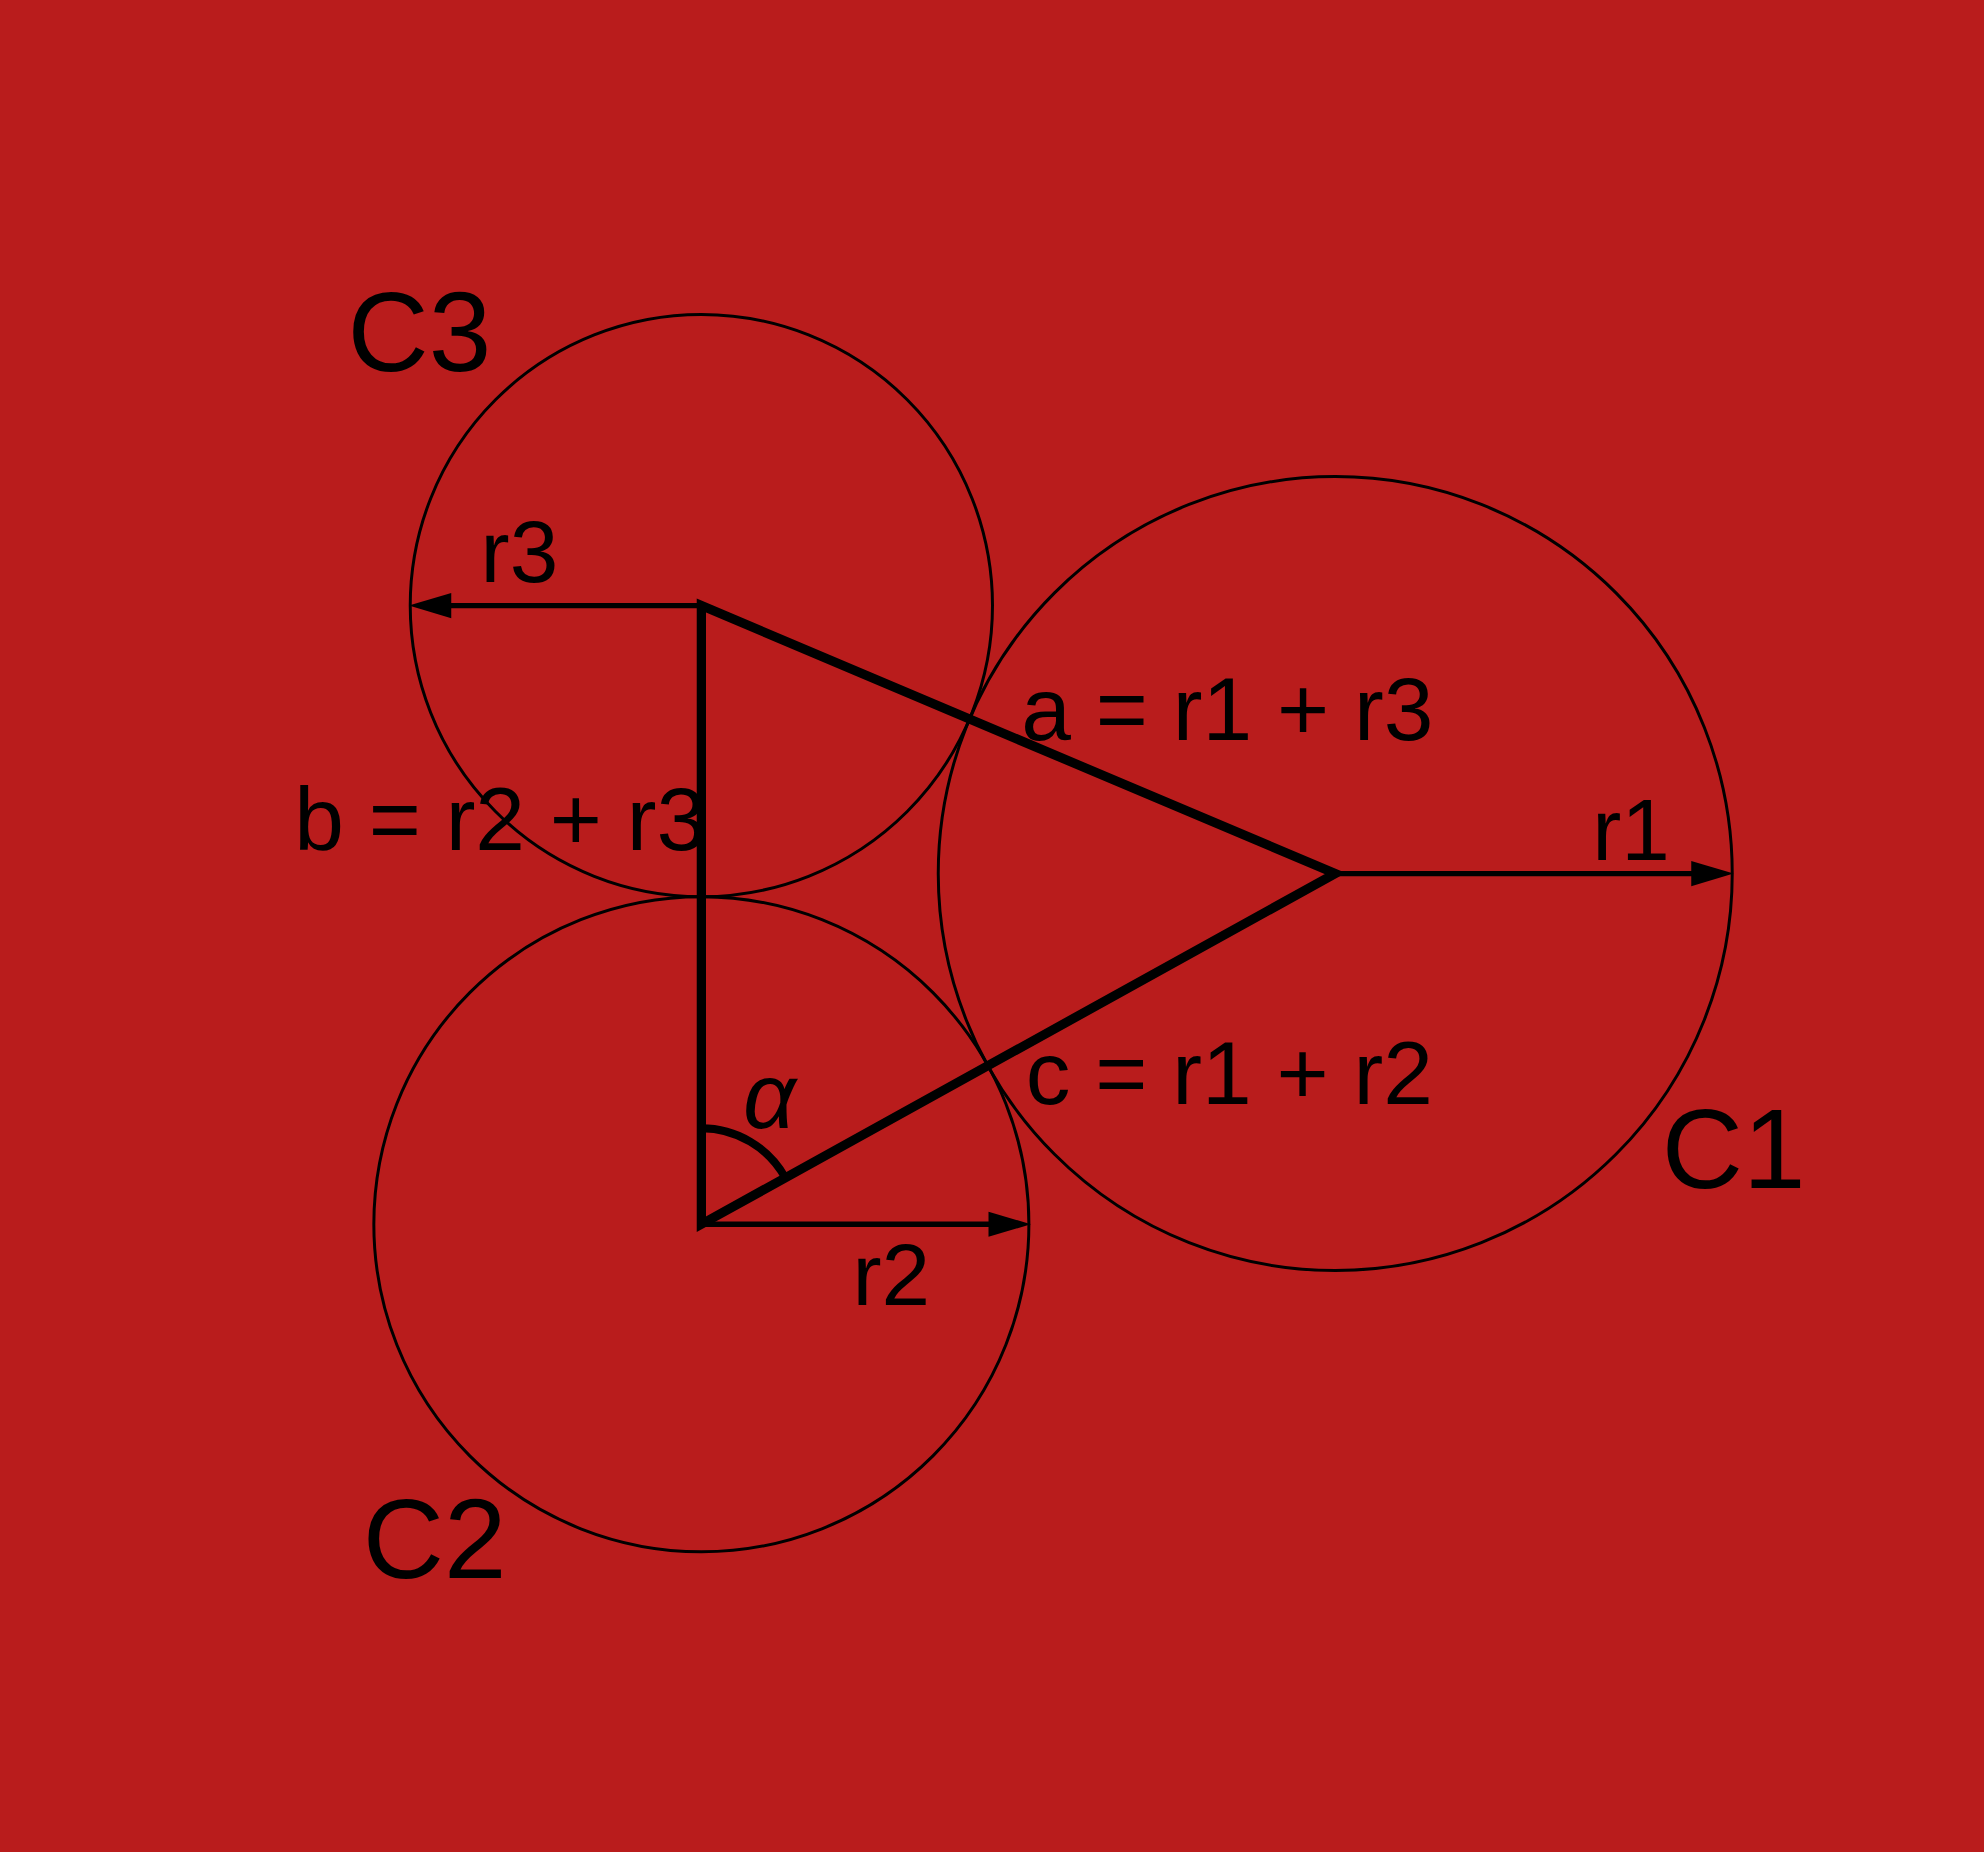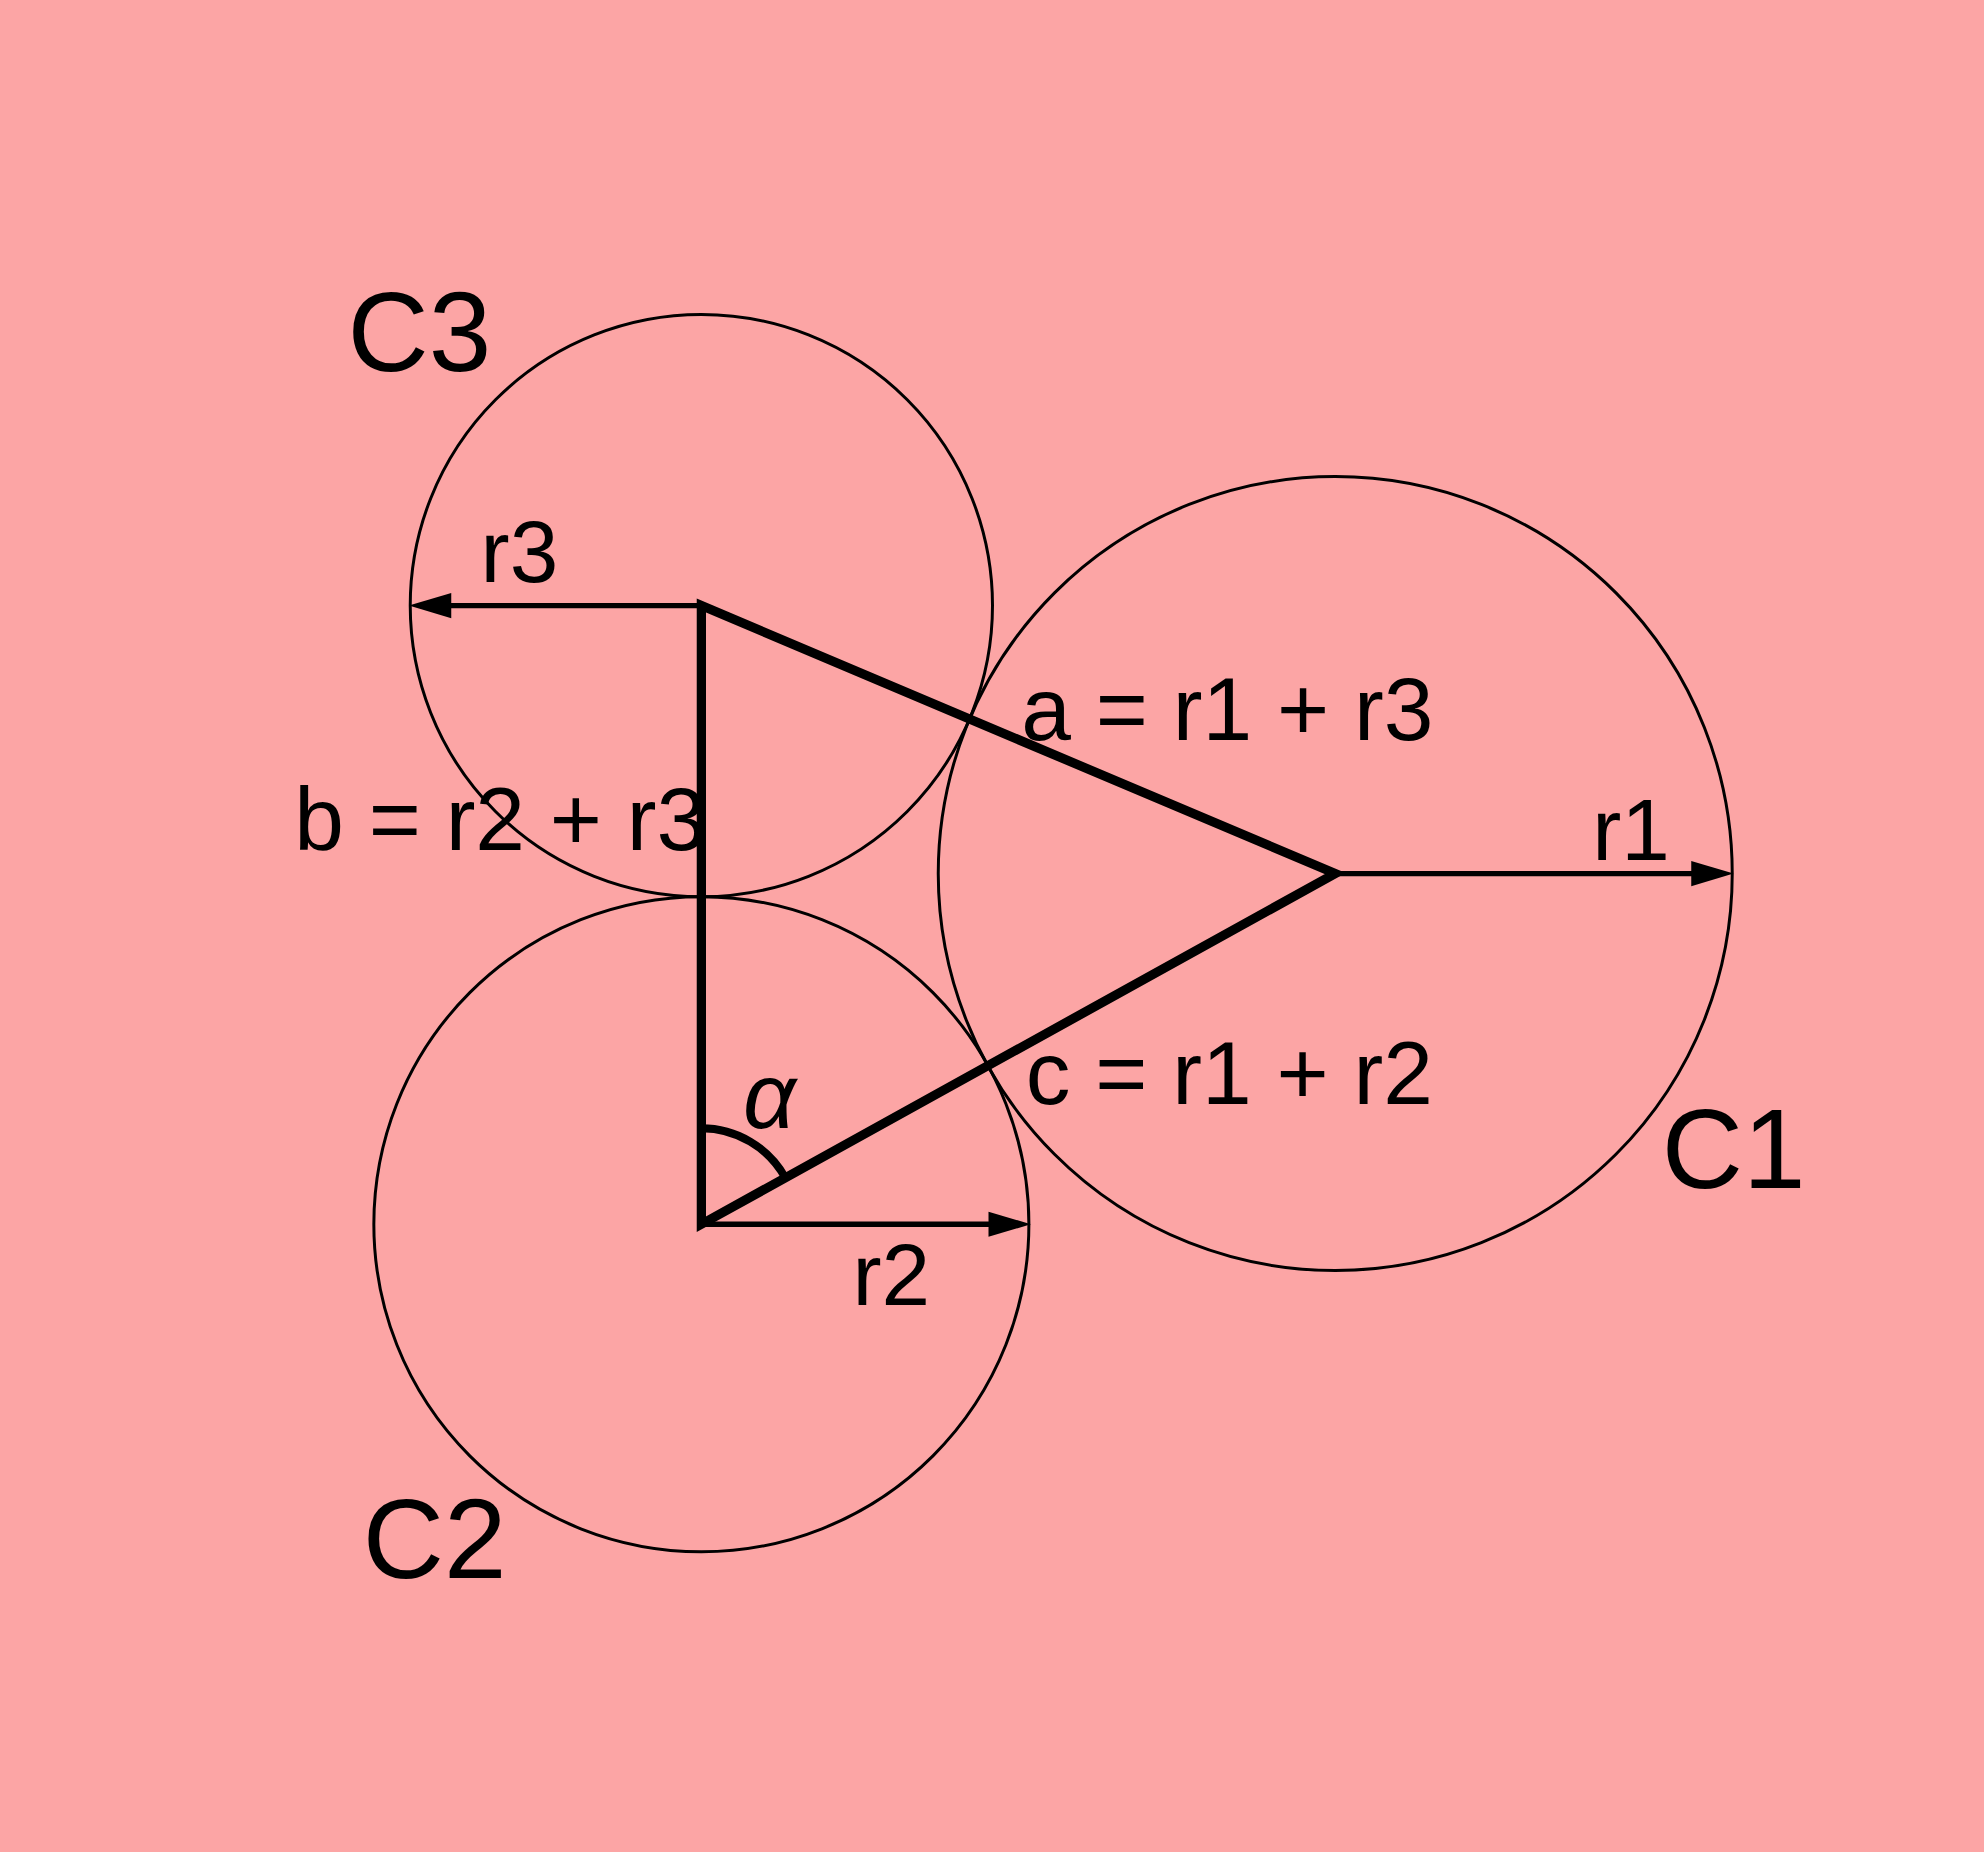--- a/index.html
+++ b/index.html
@@ -3,21 +3,21 @@
 <meta charset="utf-8">
 <style>
   html, body {
     margin: 0;
     padding: 0;
     background: #ffffff;
   }
   .stage {
     width: 1985px;
     height: 1853px;
-    background: #fca5a5;
+    background: #b91c1c;
     position: relative;
   }
   svg {
     display: block;
     width: 1985px;
     height: 1853px;
   }
   .thin-circle {
     fill: none;
     stroke: #000000;

